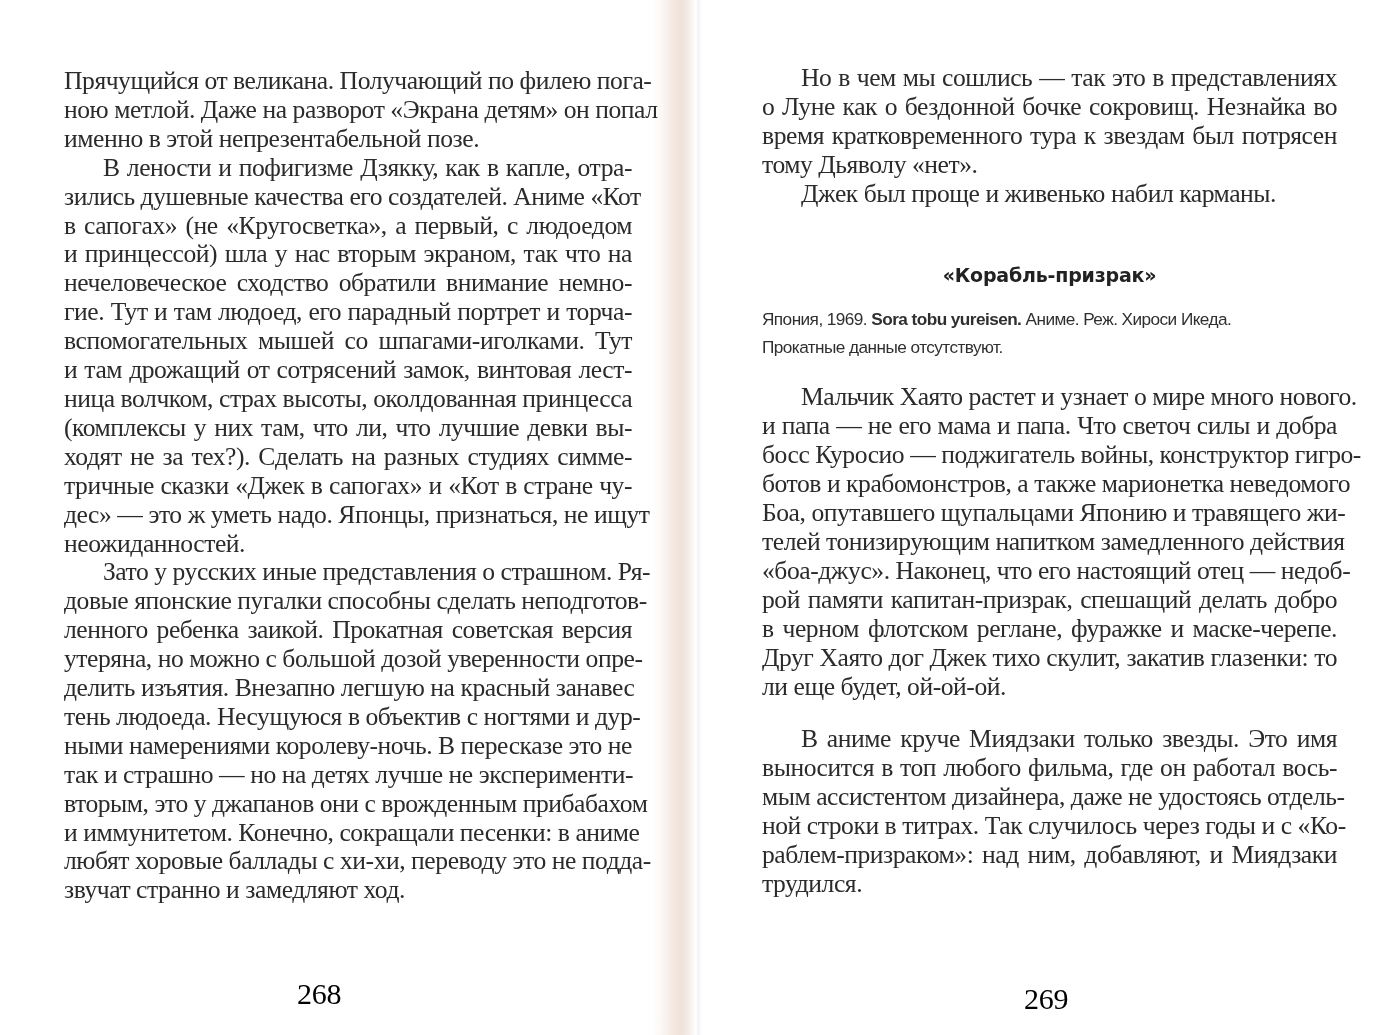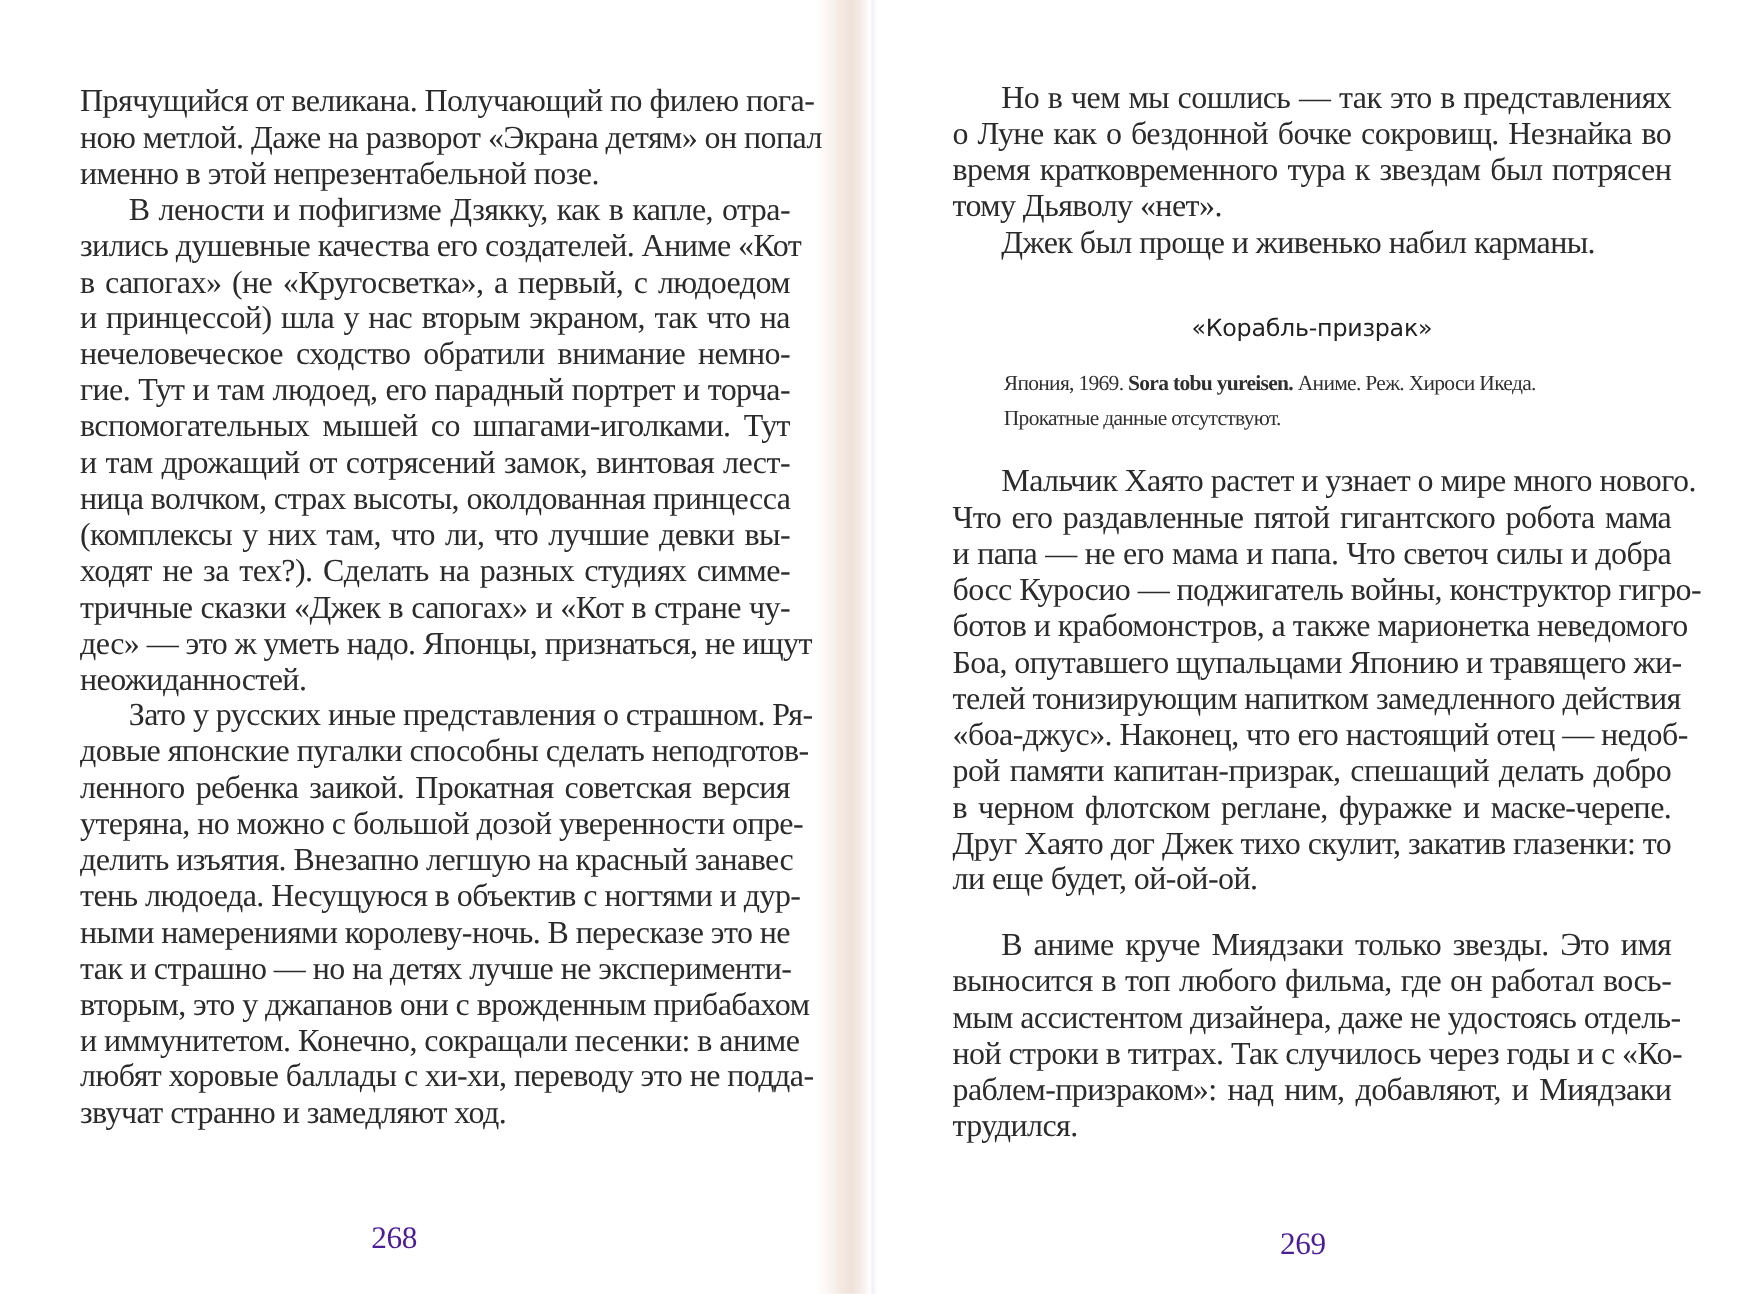--- a/index.html
+++ b/index.html
@@ -29,33 +29,33 @@
   .page-left .text-block { left: 48px; top: 67px; width: 568px; margin-left: 16px; }
   .page-right .text-block { left: 60px; top: 64px; width: 575px; }
 
   .line { display: block; white-space: nowrap; text-align: justify; text-align-last: justify; }
   .line.last { text-align-last: left; }
   .indent { padding-left: 39px; }
 
   .heading {
     display: block; text-align: center;
     font-family: "DejaVu Sans", "Liberation Sans", sans-serif;
-    font-weight: normal; font-size: 19px; letter-spacing: -0.2px;
-    margin-top: 40px; margin-bottom: 16px; color: #222;
+    font-weight: bold; font-size: 19px; letter-spacing: -0.2px;
+    margin-top: 52px; margin-bottom: 16px; color: #222;
   }
   .meta {
-    font-family: Liberation Serif, serif;
-    font-size: 17.2px; line-height: 28px; letter-spacing: -0.55px; color: #2f2f2f; margin-left: 41px;
+    font-family: Liberation Sans, sans-serif;
+    font-size: 17.2px; line-height: 28px; letter-spacing: -0.55px; color: #2f2f2f;
   }
   .meta .bold { font-weight: bold; }
   .after-meta { margin-top: 22px; }
   .after-para-break { margin-top: 24px; }
 
   .page-number {
-    position: absolute; font-size: 25px; letter-spacing: -0.3px; color: #4c1d95;
+    position: absolute; font-size: 30px; letter-spacing: -0.3px; color: #000000;
   }
   .page-left .page-number { left: 297px; top: 977px; }
   .page-right .page-number { left: 322px; top: 982px; }
 </style>
 </head>
 <body>
 
 <div class="spread">
   <div class="gutter"></div>
 
@@ -117,21 +117,20 @@
       <div class="meta">
         <span>Япония, 1969.</span>
         <span class="bold">Sora tobu yureisen.</span>
         <span>Аниме. Реж. Хироси Икеда.</span>
         <br>
         <span>Прокатные данные отсутствуют.</span>
       </div>
       <div class="after-meta" id="right-section">
           <div>
             <span class="line indent">Мальчик Хаято растет и узнает о мире много нового.</span>
-            <span class="line">Что его раздавленные пятой гигантского робота мама</span>
             <span class="line">и папа — не его мама и папа. Что светоч силы и добра</span>
             <span class="line">босс Куросио — поджигатель войны, конструктор гигро-</span>
             <span class="line">ботов и крабомонстров, а также марионетка неведомого</span>
             <span class="line">Боа, опутавшего щупальцами Японию и травящего жи-</span>
             <span class="line">телей тонизирующим напитком замедленного действия</span>
             <span class="line">«боа-джус». Наконец, что его настоящий отец — недоб-</span>
             <span class="line">рой памяти капитан-призрак, спешащий делать добро</span>
             <span class="line">в черном флотском реглане, фуражке и маске-черепе.</span>
             <span class="line">Друг Хаято дог Джек тихо скулит, закатив глазенки: то</span>
             <span class="line last">ли еще будет, ой-ой-ой.</span>

